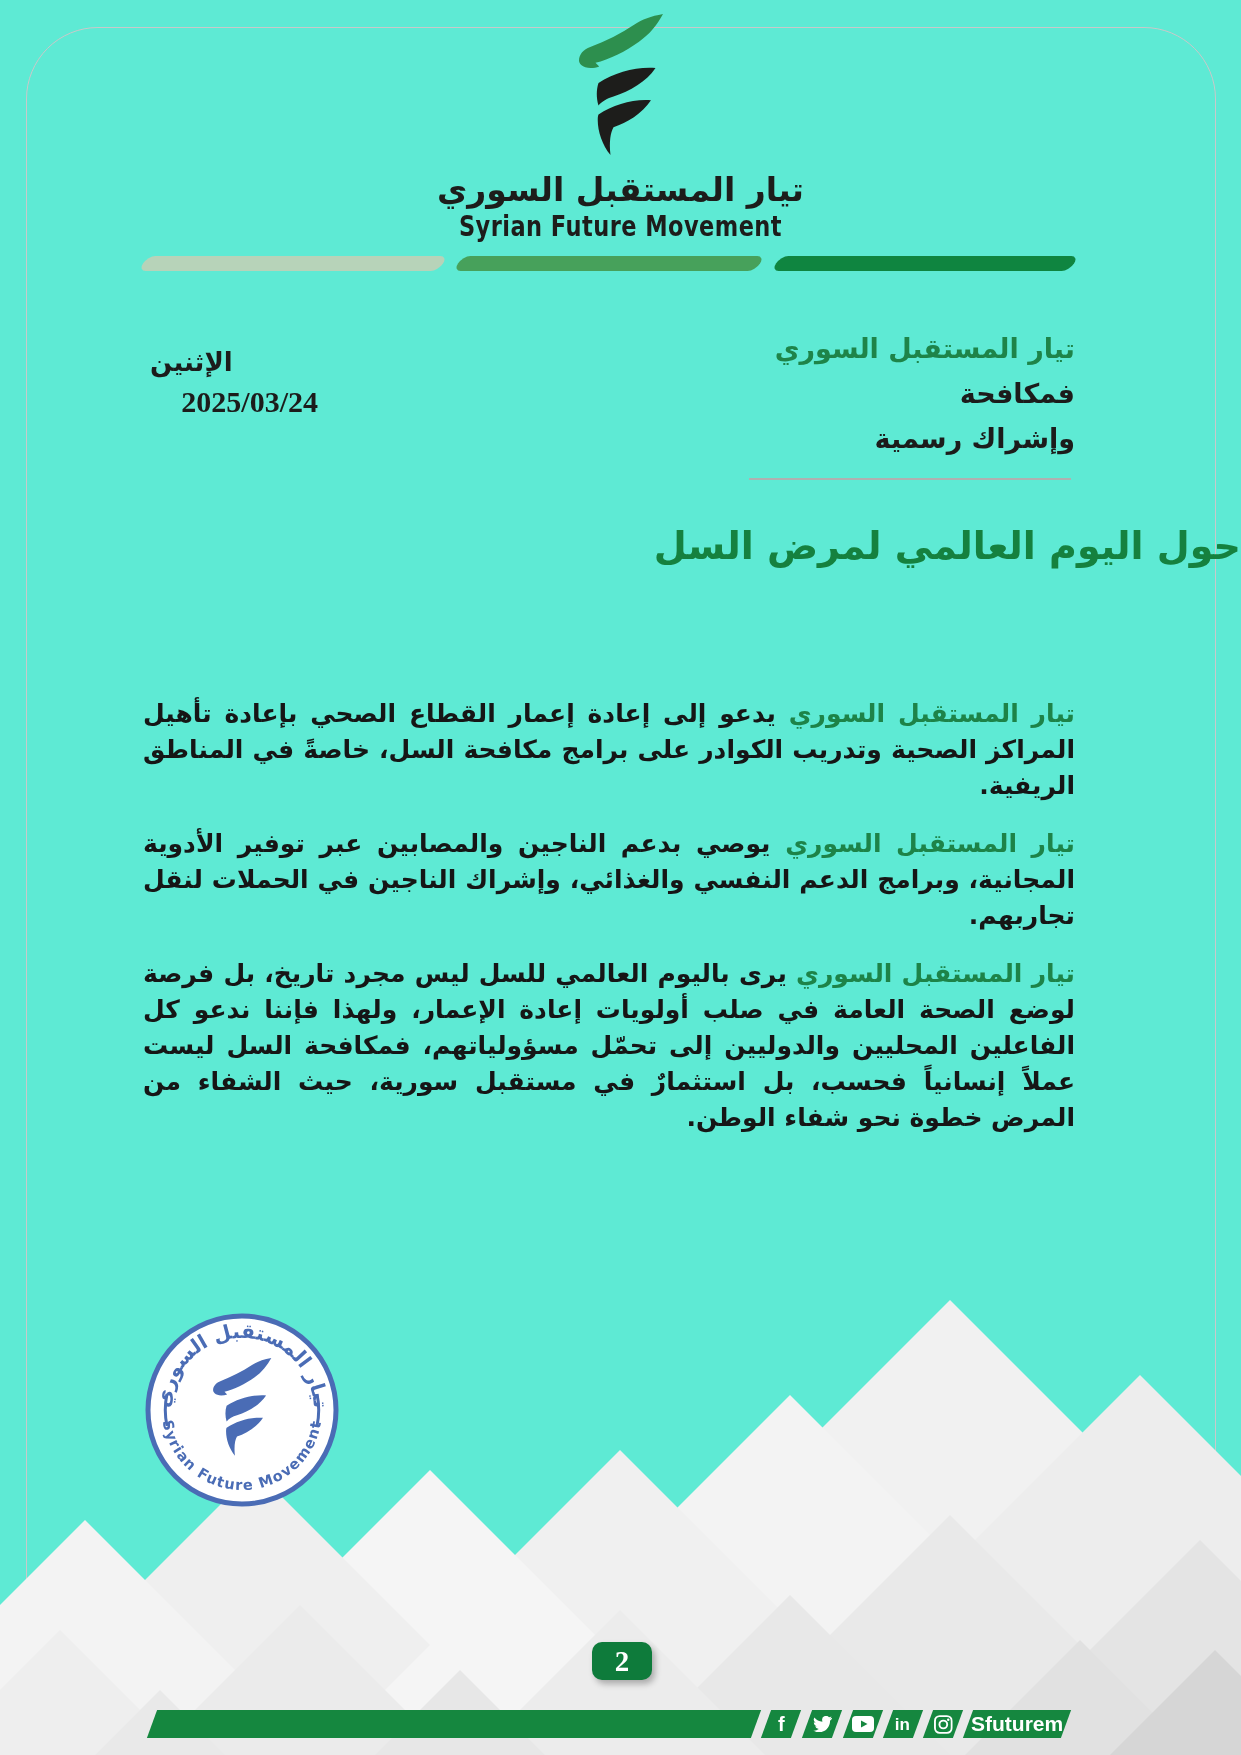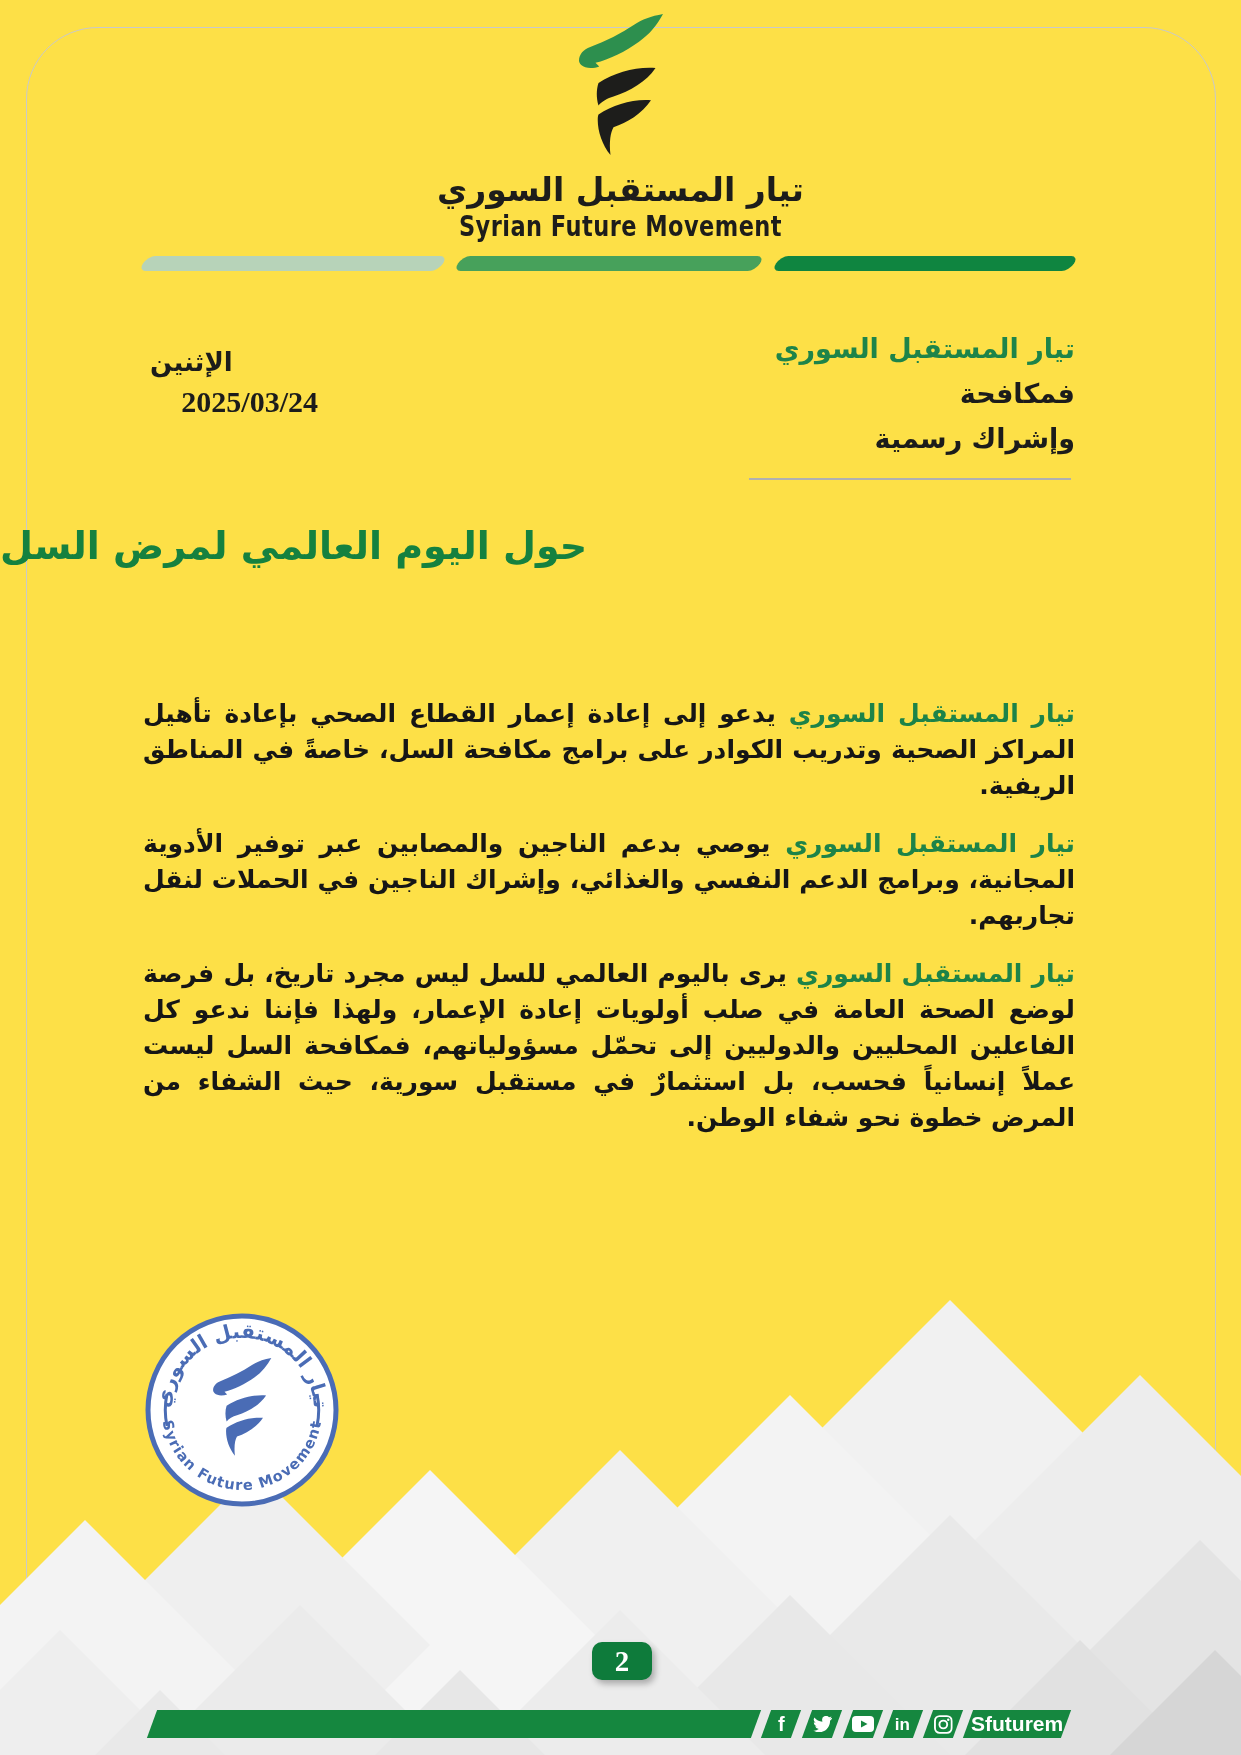--- a/index.html
+++ b/index.html
@@ -1,16 +1,16 @@
 <!DOCTYPE html>
 <html lang="ar"><head>
 <meta charset="utf-8">
 <style>
   html,body{margin:0;padding:0;background:#ffffff;}
-  .page{position:relative;width:1241px;height:1755px;background:#fde047;overflow:hidden;
+  .page{position:relative;width:1241px;height:1755px;background:#5eead4;overflow:hidden;
         font-family:"DejaVu Sans",sans-serif;color:#1c1c1b;}
   .card-border{position:absolute;left:26px;top:27px;width:1188px;height:1695px;
         border:1px solid #c9c9c9;border-radius:72px;z-index:0;}
   .pattern{position:absolute;left:0;top:0;width:1241px;height:1755px;z-index:1;pointer-events:none;}
   .content{position:absolute;inset:0;z-index:2;}
 
   
   .logo-block{position:absolute;left:0;right:0;top:14px;text-align:center;}
   .logo-eagle{display:block;margin:0 auto;}
   .logo-ar{font-size:33px;font-weight:bold;color:#1d1d1b;margin-top:6px;direction:rtl;}
@@ -27,21 +27,21 @@
   .hdr-right{position:absolute;right:166px;top:326px;direction:rtl;text-align:right;
              font-size:27px;font-weight:bold;line-height:45px;}
   .hdr-right .org{color:#1e8449;}
   .hdr-underline{position:absolute;right:170px;top:478px;width:322px;height:2px;background:#b0b0b0;}
   .hdr-left{position:absolute;left:150px;top:347px;width:168px;direction:rtl;text-align:left;}
   .hdr-left .weekday{font-size:26px;font-weight:bold;text-align:left;}
   .hdr-left .date{font-family:"Liberation Serif",serif;font-size:30px;font-weight:bold;
                   direction:ltr;text-align:right;margin-top:8px;}
 
   
-  .doc-title{position:absolute;left:0;right:0;top:524px;margin:0;text-align:left;
+  .doc-title{position:absolute;left:0;right:0;top:524px;margin:0;text-align:right;
              font-size:38px;font-weight:bold;color:#15813f;direction:rtl;}
 
   
   .body-text{position:absolute;left:143px;top:696px;width:932px;direction:rtl;
              text-align:justify;font-size:25px;font-weight:bold;line-height:36px;color:#161616;}
   .body-text p{margin:0 0 22px 0;}
   .body-text .lead{color:#1d8348;}
 
   
   .stamp{position:absolute;left:142px;top:1310px;width:200px;height:200px;}

